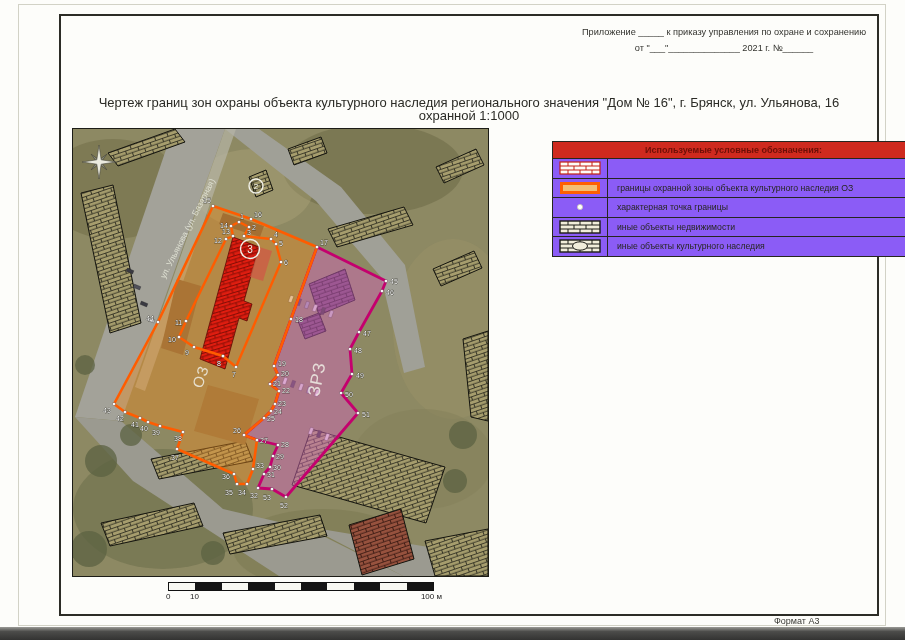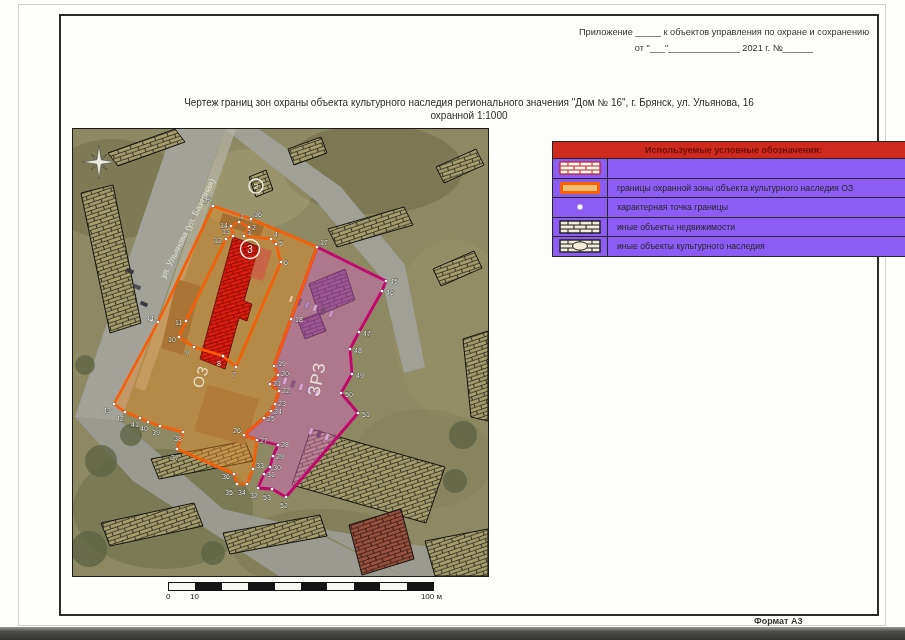--- a/index.html
+++ b/index.html
@@ -11,21 +11,21 @@
   .sheet-edge{position:absolute;left:18px;top:4px;width:866px;height:620px;
     border:1px solid #d2d2c6;pointer-events:none;}
   .scan-band{position:absolute;left:0;right:0;bottom:0;height:13px;
     background:linear-gradient(180deg,#9a9a96 0,#4c4c4a 35%,#333332 100%);}
   .frame{position:absolute;left:59px;top:14px;width:816px;height:598px;
     border:2px solid #2c2c26;pointer-events:none;}
 
   .appendix{position:absolute;left:563px;top:25px;width:322px;text-align:center;
     font-size:9.2px;line-height:15.5px;color:#33332e;}
   .title-block{position:absolute;left:62px;top:97px;width:814px;text-align:center;
-    font-size:10px;line-height:12.5px;color:#2b2b26;}
+    font-size:13px;line-height:12.5px;color:#2b2b26;}
 
   .map{position:absolute;left:72px;top:128px;width:415px;height:447px;
     border:1px solid #1c1c16;overflow:hidden;background:#8d8963;}
   .pt-label{font-size:7px;fill:#ffffff;stroke:#17170f;stroke-width:0.55px;
     paint-order:stroke;font-family:"Liberation Sans",sans-serif;}
   .circ-label{fill:#f2f2ea;text-anchor:middle;font-family:"Liberation Sans",sans-serif;}
   .street-label{font-size:8.5px;fill:#e6e8da;opacity:0.88;}
   .zone-label{fill:#f0efe6;opacity:0.85;letter-spacing:1px;}
 
   .legend{position:absolute;left:508px;top:141px;width:361px;background:#8b5cf6;
@@ -37,30 +37,30 @@
   .legend-icon{width:54px;flex:0 0 54px;display:flex;justify-content:center;align-items:center;
     align-self:stretch;border-right:1px solid #26261f;}
   .legend-label{padding-left:9px;font-size:8.7px;}
 
   .scalebar{position:absolute;left:168px;top:582px;width:266px;height:22px;}
   .scalebar .bar{height:7px;border:1px solid #111;
     background:repeating-linear-gradient(90deg,#f8f8f2 0,#f8f8f2 26.4px,#151515 26.4px,#151515 52.8px);}
   .scalebar .lbl{position:absolute;top:10px;font-size:8px;color:#222;}
   .scalebar .zero{left:-2px}.scalebar .ten{left:22px}.scalebar .hundred{right:-8px}
 
-  .format{position:absolute;left:754px;top:616px;font-size:9px;color:#3a3a35;font-weight:bold;}
+  .format{position:absolute;left:774px;top:616px;font-size:9px;color:#3a3a35;}
 </style>
 </head>
 <body>
 
 <div class="sheet-edge"></div>
 <div class="frame"></div>
 
 <div class="appendix">
-  <div>Приложение _____ к объектов управления по охране и сохранению</div>
+  <div>Приложение _____ к приказу управления по охране и сохранению</div>
   <div>от "___"______________ 2021 г. №______</div>
 </div>
 
 <div class="title-block">
   <div>Чертеж границ зон охраны объекта культурного наследия регионального значения "Дом № 16", г. Брянск, ул. Ульянова, 16</div>
   <div>охранной 1:1000</div>
 </div>
 
 <div class="map">
 <svg id="map-svg" width="415" height="447" viewBox="0 0 415 447" xmlns="http://www.w3.org/2000/svg">

